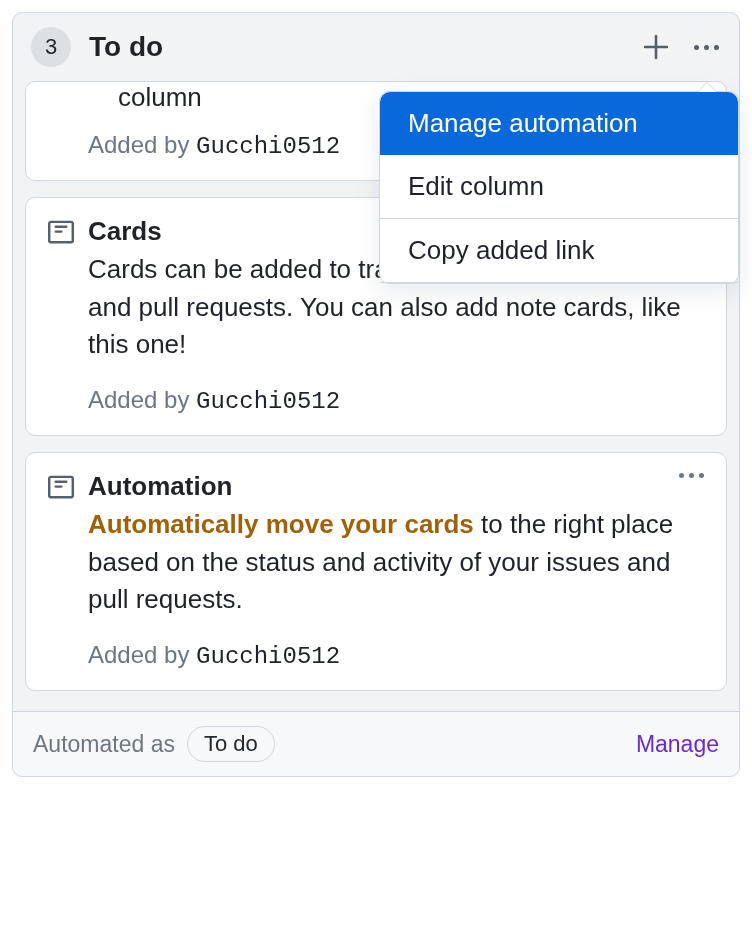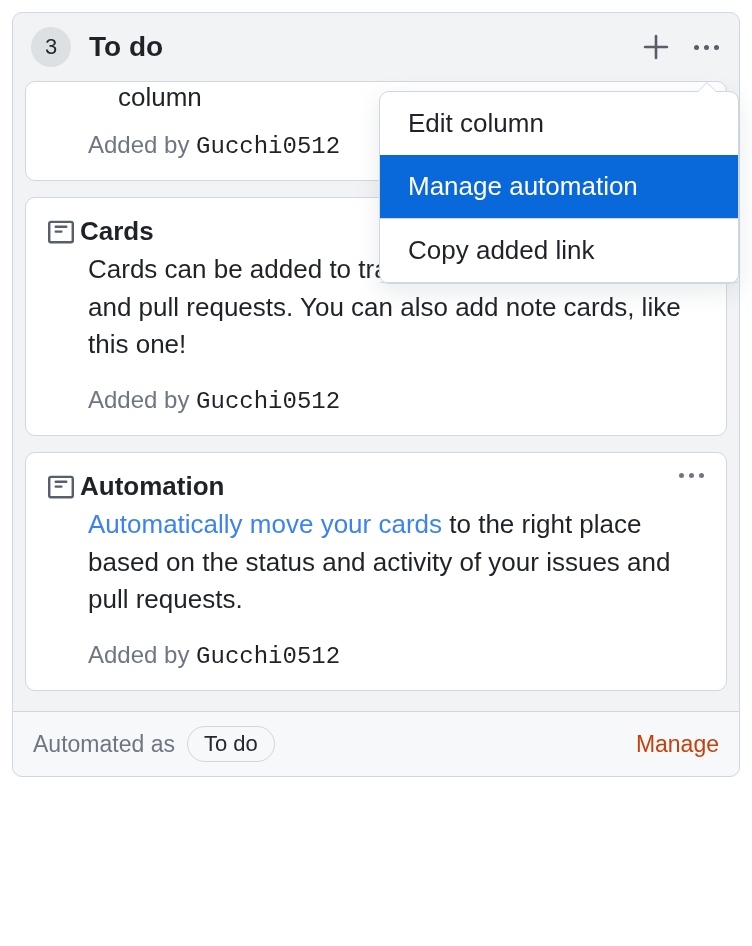--- a/index.html
+++ b/index.html
@@ -83,21 +83,21 @@
   }
   .card-partial .partial-text {
     font-size: 26px;
     color: #1f2328;
     margin-left: 70px;
     margin-bottom: 18px;
   }
   .card-row-head {
     display: flex;
     align-items: center;
-    gap: 6px;
+    gap: 14px;
     margin-bottom: 4px;
   }
   .note-icon {
     width: 26px;
     height: 26px;
     flex-shrink: 0;
     color: #57606a;
   }
   .note-icon svg { width: 26px; height: 26px; display: block; }
   .card-title {
@@ -106,21 +106,22 @@
     color: #1f2328;
   }
   .card-body {
     font-size: 26px;
     color: #1f2328;
     line-height: 1.45;
     margin-left: 40px;
     margin-bottom: 22px;
   }
   .card-body .link {
-    color: #3b82f6;
+    color: #a16207;
+    font-weight: bold;
   }
   .card-meta {
     margin-left: 40px;
     font-size: 24px;
     color: #6e7781;
   }
   .card-meta .author {
     color: #1f2328;
     font-family: Liberation Mono, monospace;
   }
@@ -157,21 +158,21 @@
   .auto-badge {
     border: 1px solid #d0d7de;
     border-radius: 999px;
     padding: 4px 16px;
     font-size: 22px;
     color: #24292f;
     background: #fff0;
   }
   .footer-link {
     font-size: 23px;
-    color: #c2410c;
+    color: #6d28d9;
     cursor: pointer;
   }
   
   .dropdown {
     position: absolute;
     top: 78px;
     right: 0;
     width: 360px;
     background: #fff;
     border: 1px solid #d0d7de;
@@ -225,22 +226,22 @@
       <div class="icon-btn">
         <div class="kebab-dots">
             <span></span>
             <span></span>
             <span></span>
           </div>
       </div>
     </div>
 
     <div class="dropdown">
+      <div class="menu-item active">Manage automation</div>
       <div class="menu-item">Edit column</div>
-      <div class="menu-item active">Manage automation</div>
       <div class="menu-sep"></div>
       <div class="menu-item">Copy added link</div>
       <div class="menu-sep"></div>
     </div>
   </div>
 
   <div class="cards-area">
 
     <div class="card card-partial">
       <div class="partial-text">column</div>

